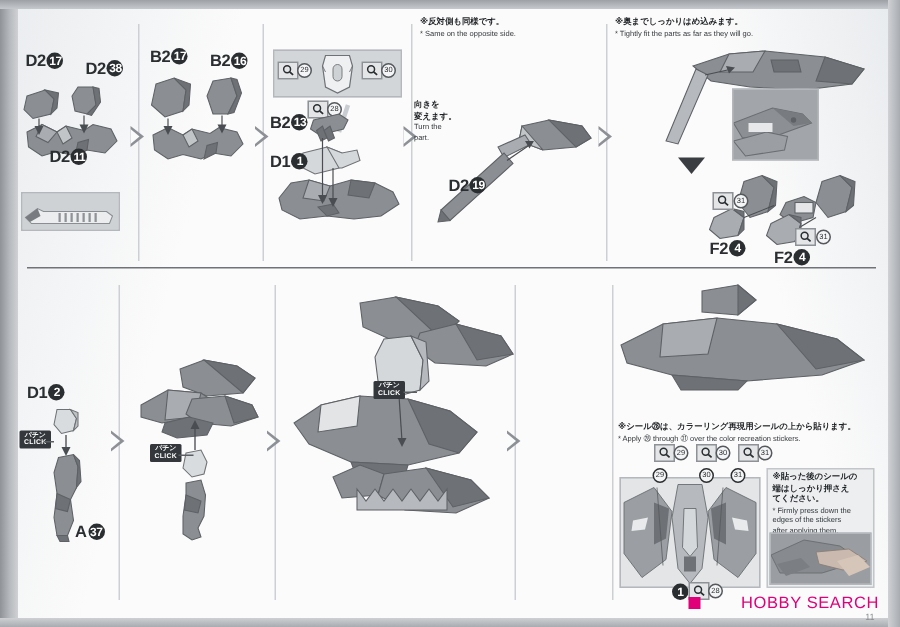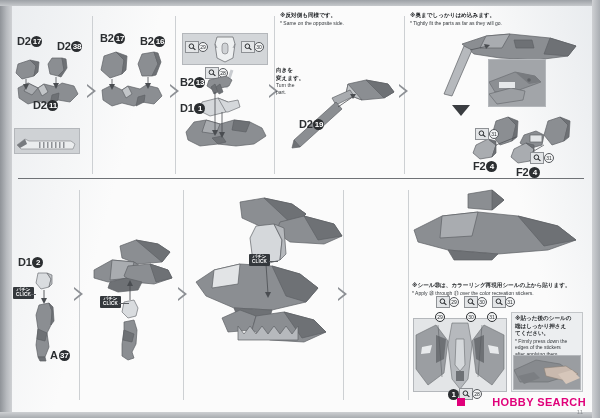--- a/index.html
+++ b/index.html
@@ -64,21 +64,21 @@
   .inset.dark{background:#a9acb0;}
   .tipbox{position:absolute;background:#eceef0;border:1px solid #c3c6c9;}
 
   svg.art{position:absolute;overflow:visible;}
 
   
   .lead{position:absolute;background:#5b5e62;}
 
   .wm{position:absolute;right:14px;bottom:10px;display:flex;align-items:center;gap:3px;}
   .wm .sq{width:8px;height:8px;background:#e0007a;}
-  .wm .tx{font-size:11px;font-weight:bold;color:#e0007a;letter-spacing:.4px;margin-left:24px;}
+  .wm .tx{font-size:11px;font-weight:normal;color:#e0007a;letter-spacing:.4px;margin-left:24px;}
   .pg{position:absolute;right:17px;bottom:3px;font-size:6px;color:#8b8e92;}
 </style>
 </head>
 <body>
 
 <div id="page">
 
   <div class="sheet"></div>
   <div class="gutterL"></div>
   <div class="gutterT"></div>

